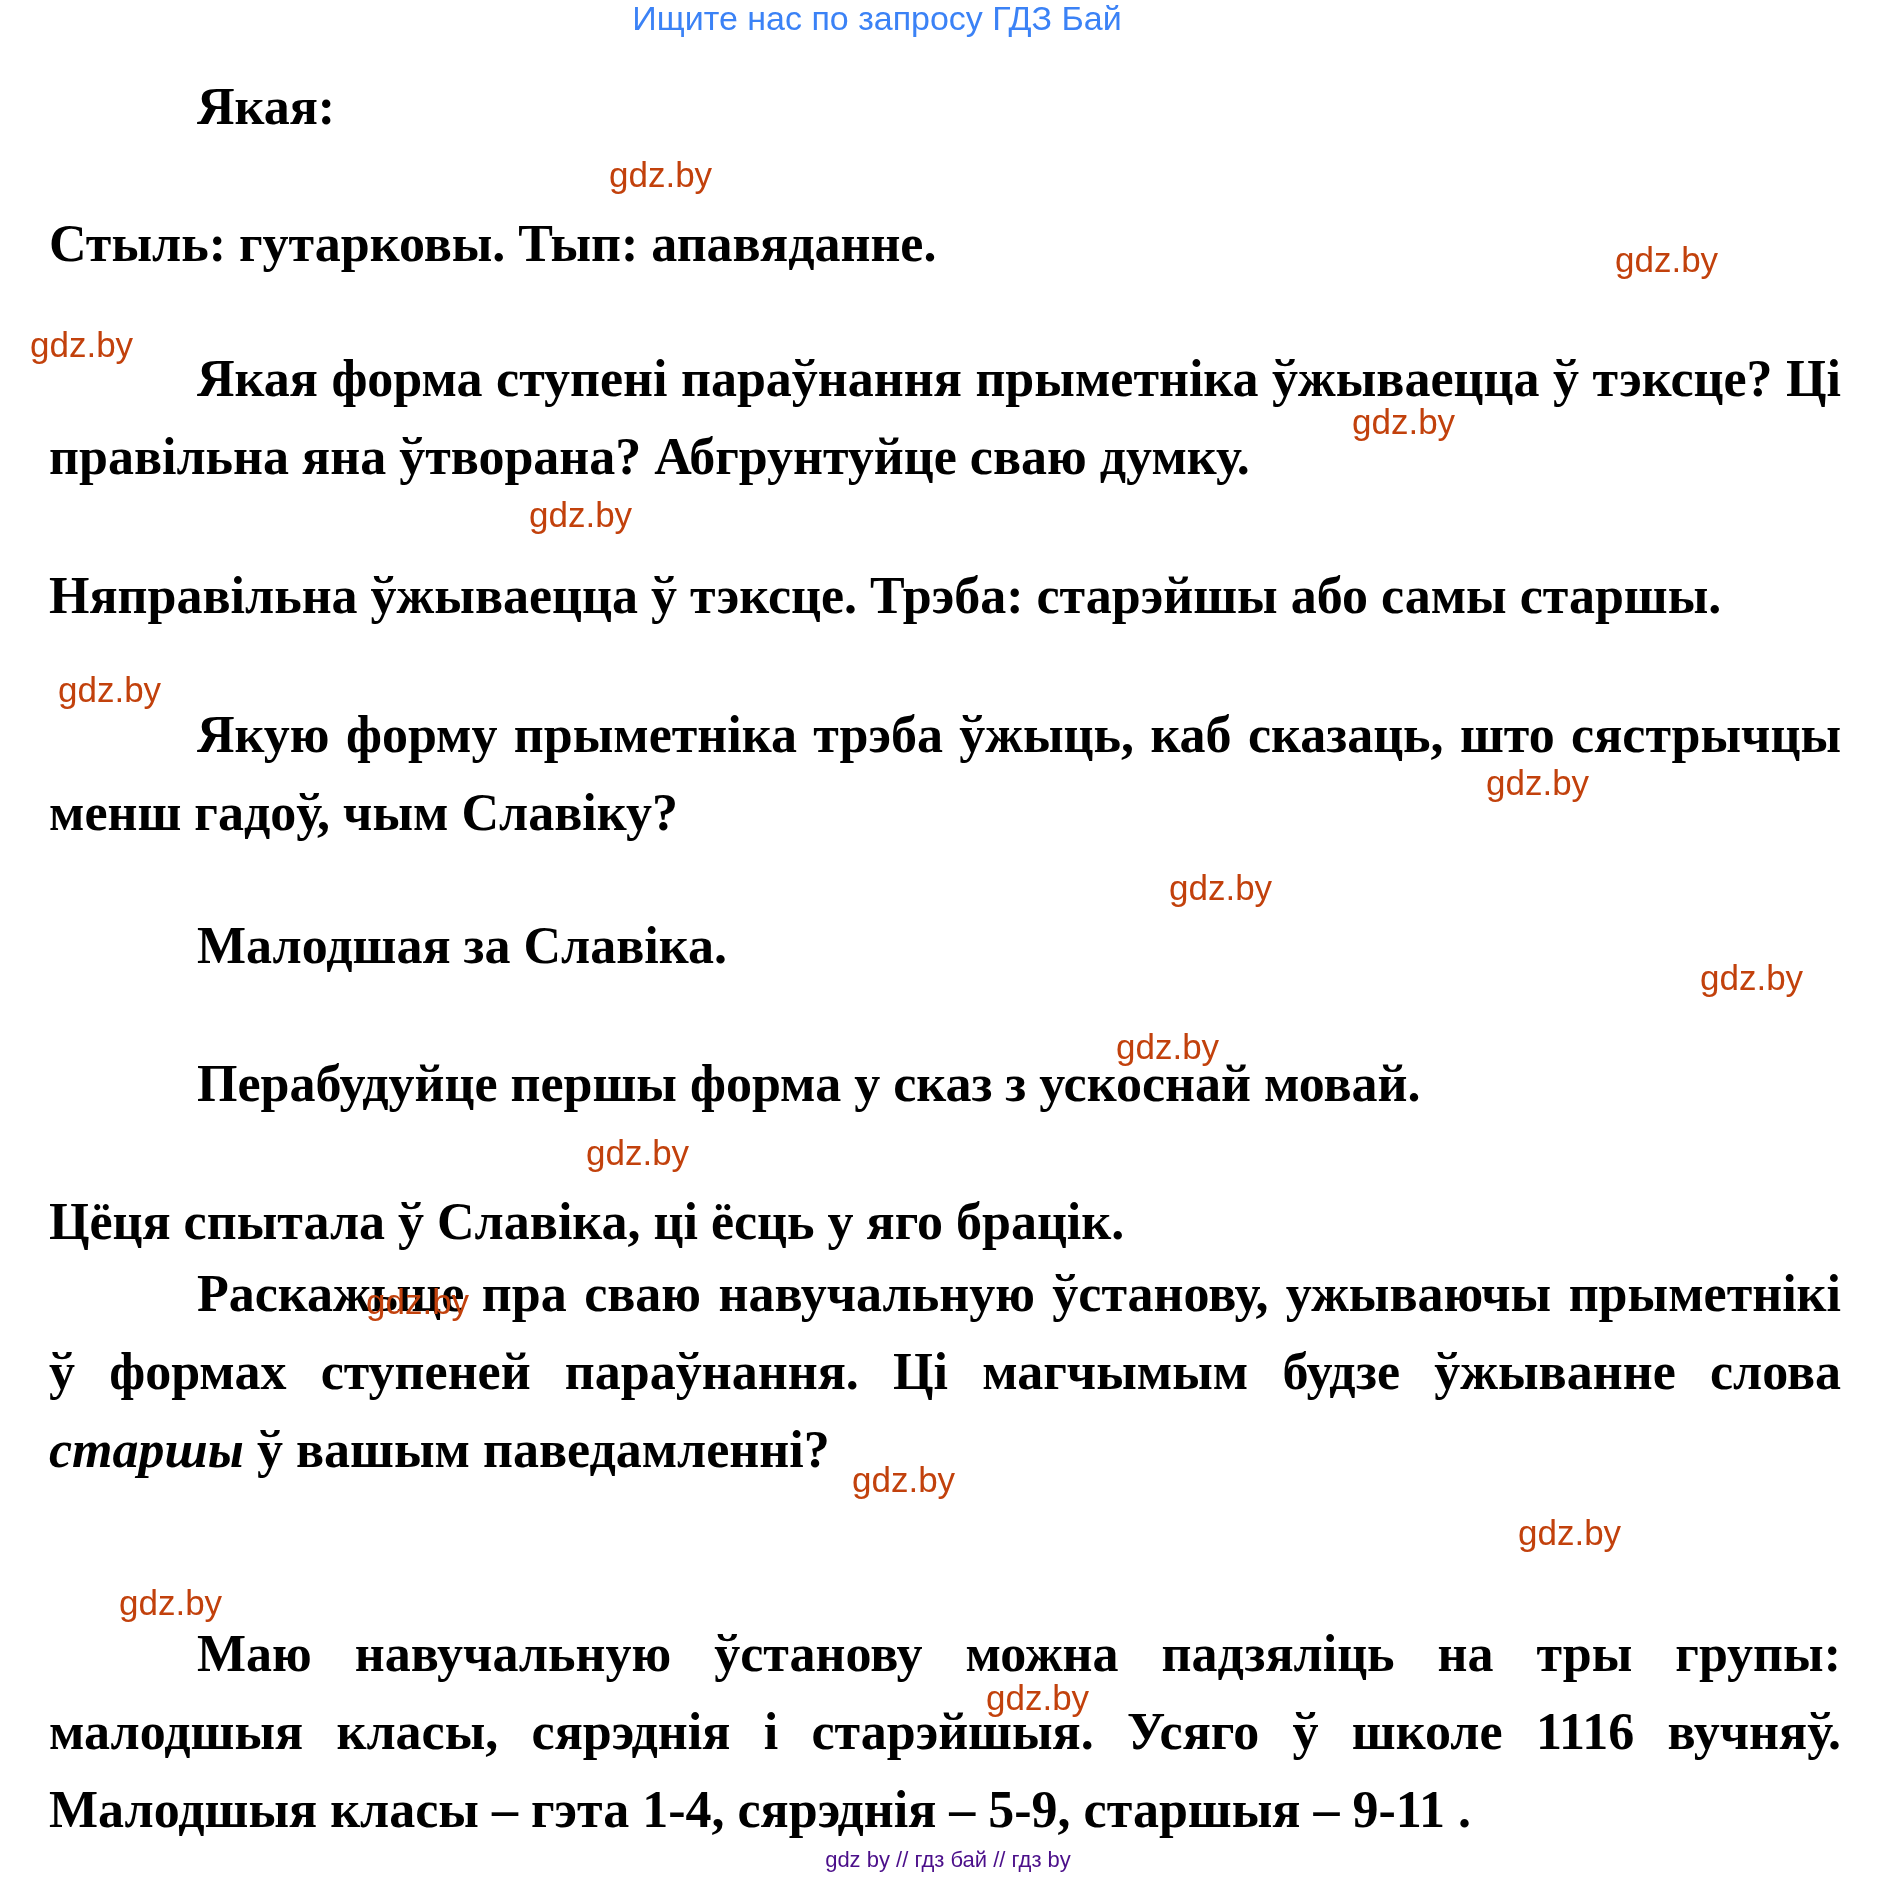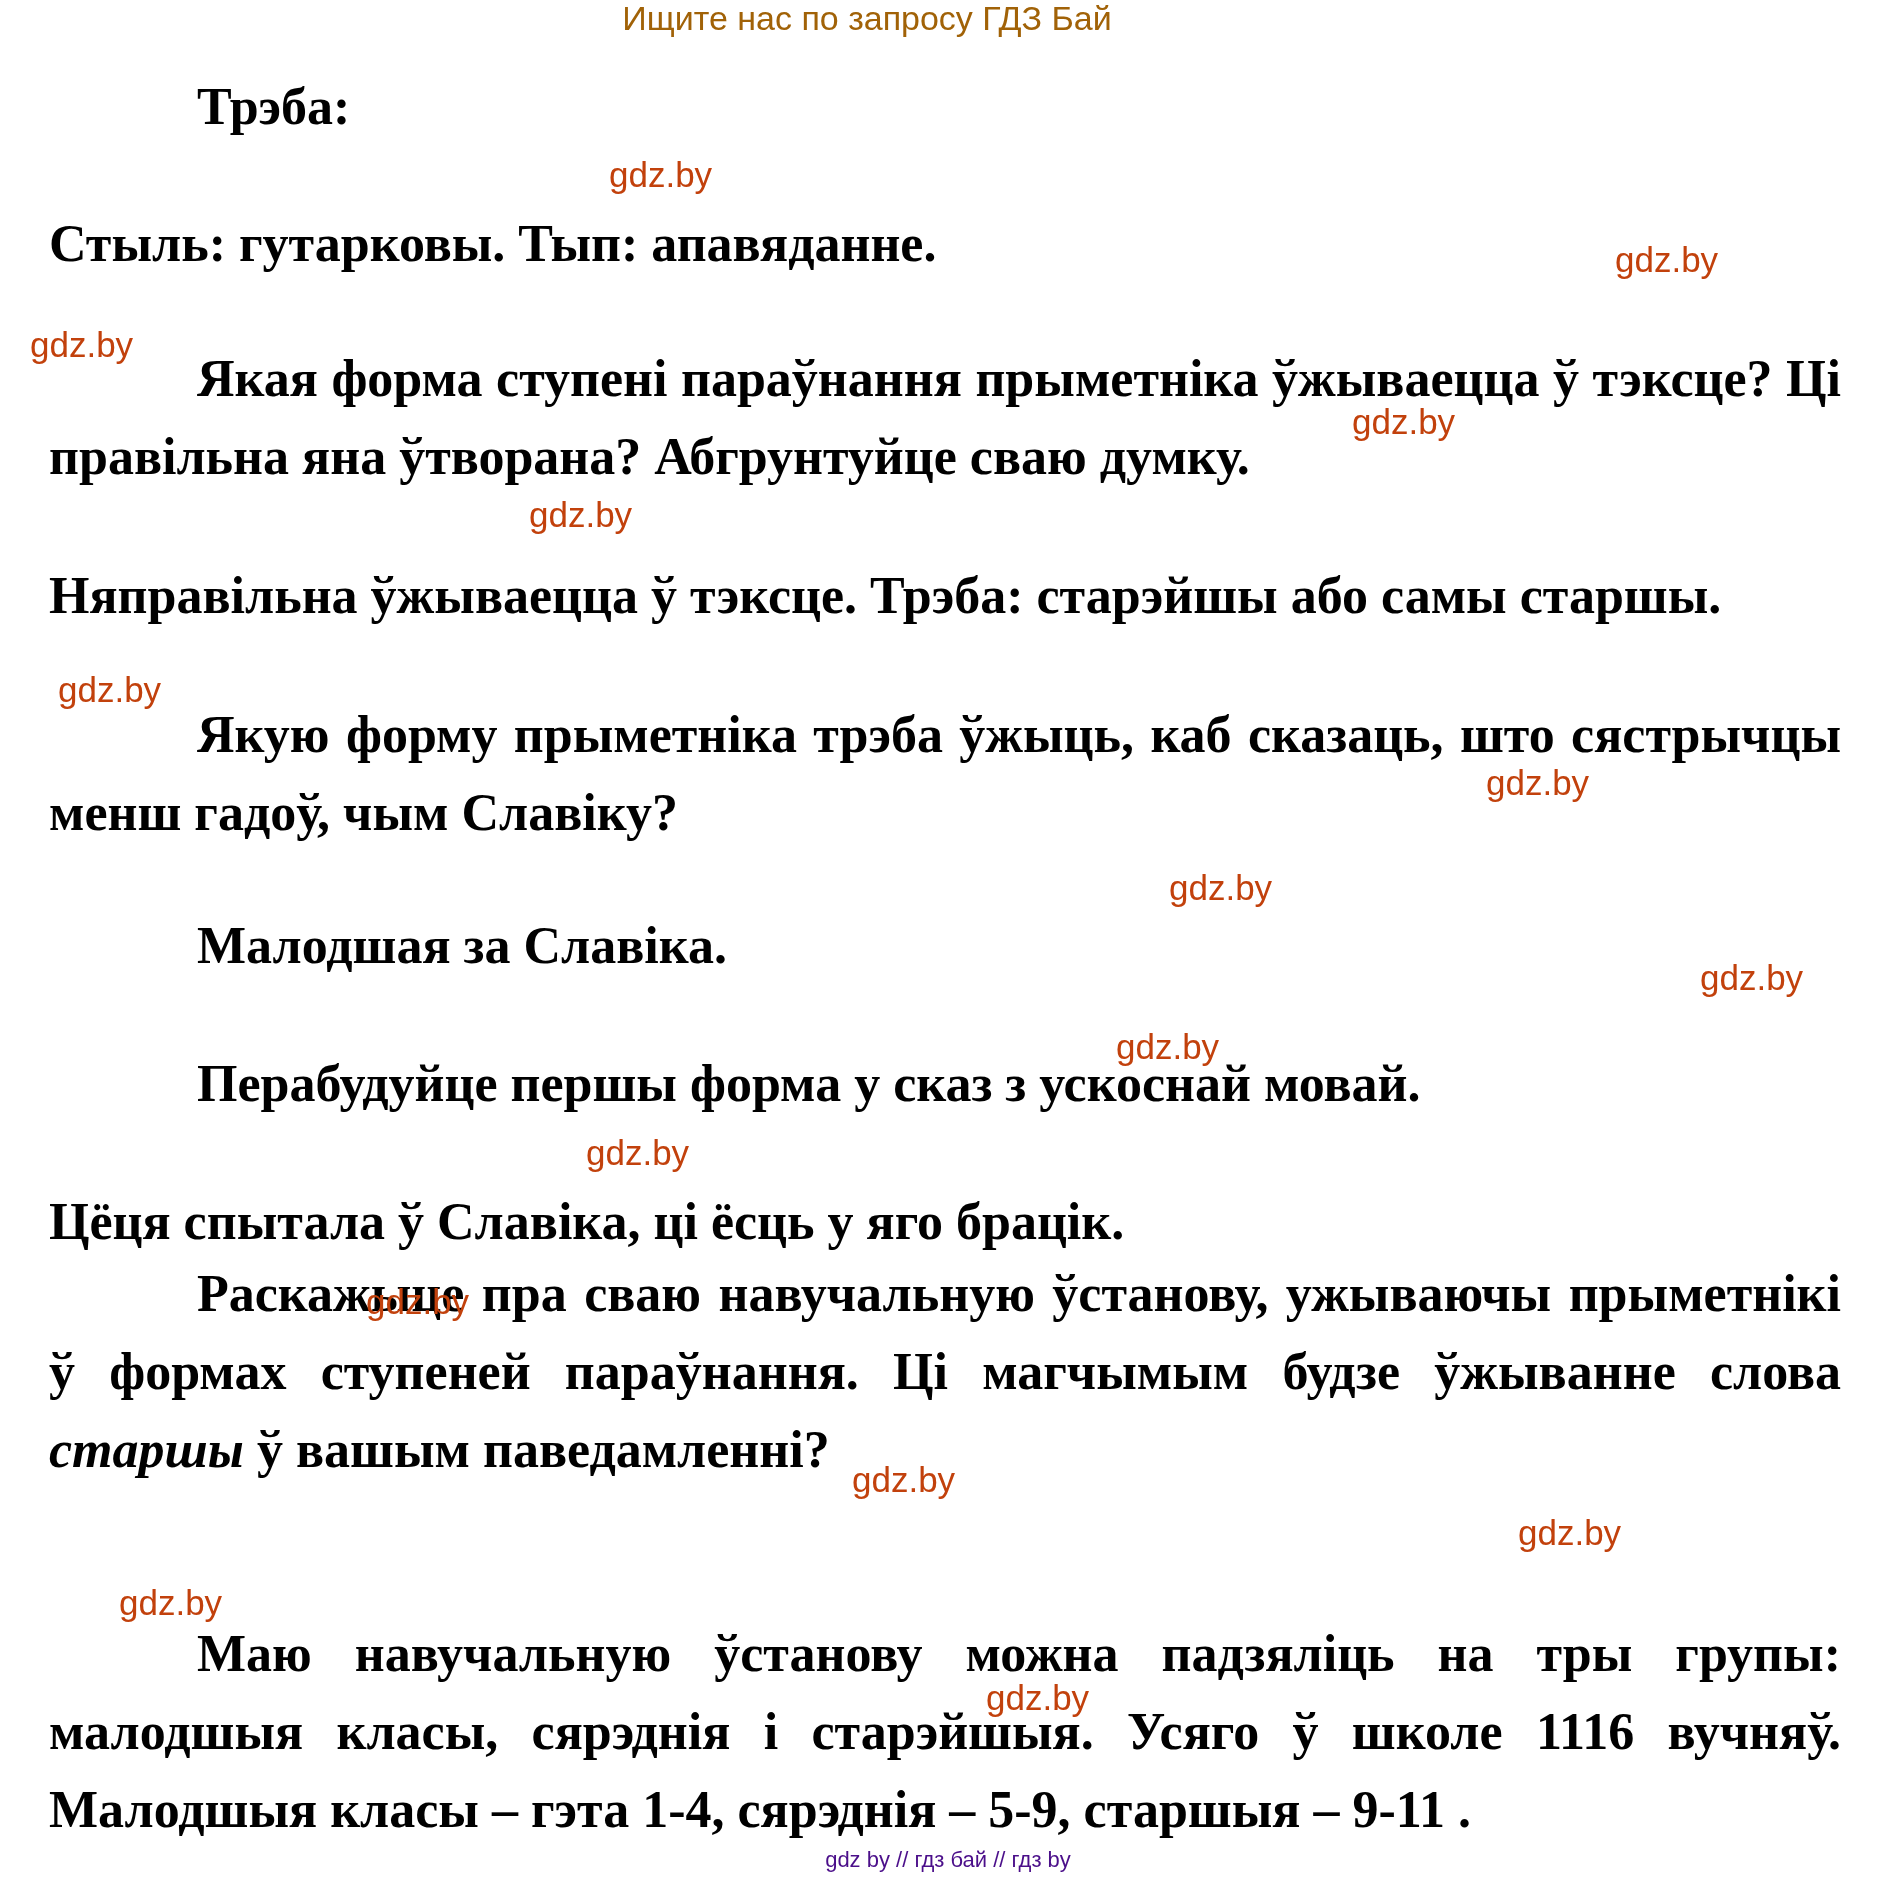--- a/index.html
+++ b/index.html
@@ -1,31 +1,31 @@
 <!DOCTYPE html>
 <html><head>
 <meta charset="utf-8">
 <style>
   html, body { margin:0; padding:0; background:#ffffff; }
   body { width:1896px; height:1898px; position:relative; overflow:hidden; font-family:"Liberation Serif", serif; color:#000; }
-  .banner { position:absolute; top:0; left:2px; width:1730px; text-align:center; font-family:"Liberation Sans", sans-serif; font-size:34px; color:#a16207; line-height:36px; }
+  .banner { position:absolute; top:0; left:12px; width:1730px; text-align:center; font-family:"Liberation Sans", sans-serif; font-size:34px; color:#3b82f6; line-height:36px; }
   .footer { position:absolute; top:1878px; left:0; width:1896px; text-align:center; font-family:"Liberation Sans", sans-serif; font-size:22px; color:#4b0f8a; line-height:36px; transform:translateY(-36px); }
   .wm { position:absolute; font-family:"Liberation Sans", sans-serif; font-size:35px; color:#c2410c; line-height:30px; }
   .blk { position:absolute; left:49px; width:1792px; font-size:52px; line-height:78px;font-weight:bold; }
   .bold { font-weight:bold; }
   .just { text-align:justify; text-align-last:left; }
   .ind { text-indent:148px; }
   .it { font-style:italic; }
 </style>
 </head>
 <body>
 
 <div class="banner" style="top:0px;">Ищите нас по запросу ГДЗ Бай</div>
 
-<div class="blk bold" style="top:68px; left:197px; width:600px;">Трэба:</div>
+<div class="blk bold" style="top:68px; left:197px; width:600px;">Якая:</div>
 
 <div class="blk" style="top:205px;">Стыль: гутарковы. Тып: апавяданне.</div>
 
 <div class="blk bold just ind" style="top:340px;">Якая форма ступені параўнання прыметніка ўжываецца ў тэксце? Ці правільна яна ўтворана? Абгрунтуйце сваю думку.</div>
 
 <div class="blk" style="top:557px;">Няправільна ўжываецца ў тэксце. Трэба: старэйшы або самы старшы.</div>
 
 <div class="blk bold just ind" style="top:696px;">Якую форму прыметніка трэба ўжыць, каб сказаць, што сястрычцы менш гадоў, чым Славіку?</div>
 
 <div class="blk ind" style="top:907px;">Малодшая за Славіка.</div>

